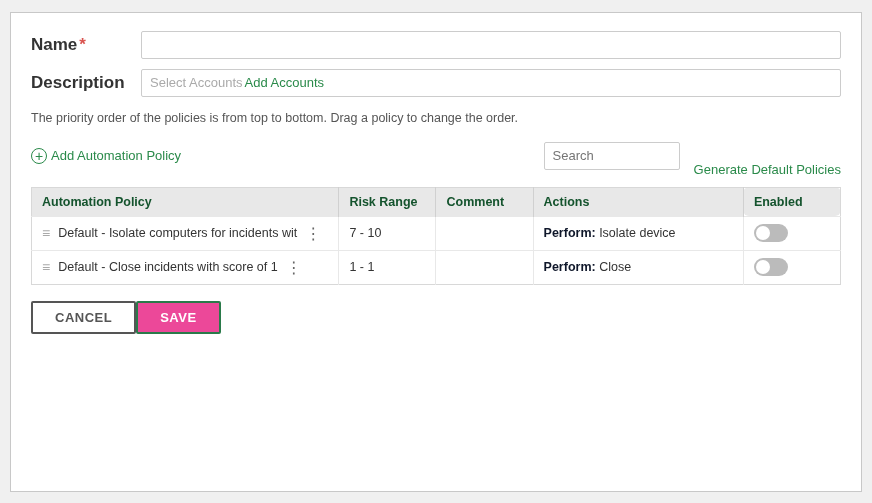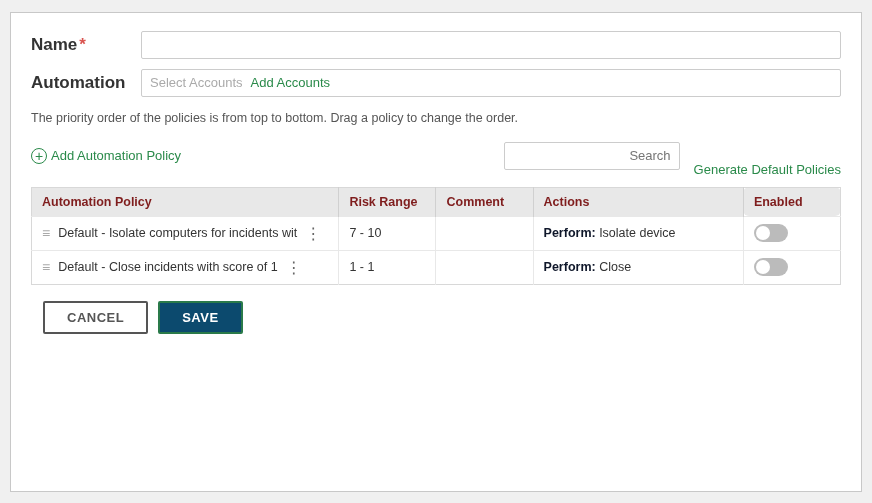--- a/index.html
+++ b/index.html
@@ -57,21 +57,21 @@
       outline: none;
     }
     .assignments-field {
       flex: 1;
       height: 28px;
       border: 1px solid #ccc;
       border-radius: 2px;
       padding: 0 8px;
       display: flex;
       align-items: center;
-      gap: 8px;
+      gap: 2px;
       background: #fff;
     }
     .assignments-placeholder {
       color: #aaa;
       font-size: 13px;
     }
     .assignments-link {
       color: #2a8a4a;
       font-size: 13px;
       cursor: pointer;
@@ -115,23 +115,22 @@
       display: flex;
       align-items: center;
       gap: 14px;
     }
     .search-input {
       height: 28px;
       border: 1px solid #ccc;
       border-radius: 2px;
       padding: 0 8px;
       font-size: 13px;
-      width: 176px;
+      width: 136px;
       outline: none;
-      text-align: right;
     }
     .gen-default-btn {
       color: #2a8a4a;
       font-size: 13px;
       cursor: pointer;
       background: none;
       border: none;
       padding: 0;
       margin-top: 27px;
     }
@@ -141,21 +140,21 @@
       border: 1px solid #d8d8d8;
     }
     .table thead tr {
       background: #e8e8e8;
     }
     .table th {
       text-align: left;
       padding: 7px 10px;
       font-size: 12.5px;
       font-weight: 600;
-      color: #7f1d1d;
+      color: #14532d;
       border-right: 1px solid #d0d0d0;
     }
     .table th:last-child { border-right: none; }
     .table td {
       padding: 7px 10px;
       font-size: 12.5px;
       color: #333;
       border-right: 1px solid #e8e8e8;
       border-top: 1px solid #e8e8e8;
       vertical-align: middle;
@@ -198,37 +197,35 @@
       height: 14px;
       background: #fff;
       border-radius: 50%;
       top: 2px;
       left: 2px;
       transition: left 0.2s;
     }
     .footer {
       display: flex;
       align-items: center;
-      gap: 10px;
       margin-top: 16px;
-      margin-left: 12px;
     }
     .btn-cancel {
       background: #fff;
       border: 2px solid #555;
       color: #555;
       font-size: 13px;
       font-weight: 700;
       padding: 7px 22px;
       cursor: pointer;
       border-radius: 2px;
       letter-spacing: 0.5px;
     }
     .btn-save {
-      background: #0c4a6e;
+      background: #ec4899;
       border: 2px solid #2a7a4a;
       color: #fff;
       font-size: 13px;
       font-weight: 700;
       padding: 7px 22px;
       cursor: pointer;
       border-radius: 2px;
       letter-spacing: 0.5px;
     }
     .col-policy { width: 38%; }
@@ -244,21 +241,21 @@
 
   <div class="form-row">
     <div class="form-label">
       <span>Name</span><span class="required-star">*</span>
     </div>
     <input class="form-input" type="text" style="">
   </div>
 
 
   <div class="form-row">
-    <div class="form-label">Automation</div>
+    <div class="form-label">Description</div>
     <div class="assignments-field">
       <span class="assignments-placeholder">Select Accounts</span>
       <a class="assignments-link">Add Accounts</a>
     </div>
   </div>
 
   <div class="priority-note">The priority order of the policies is from top to bottom. Drag a policy to change the order.</div>
 
   <div class="toolbar">
     <button class="add-policy-btn">

